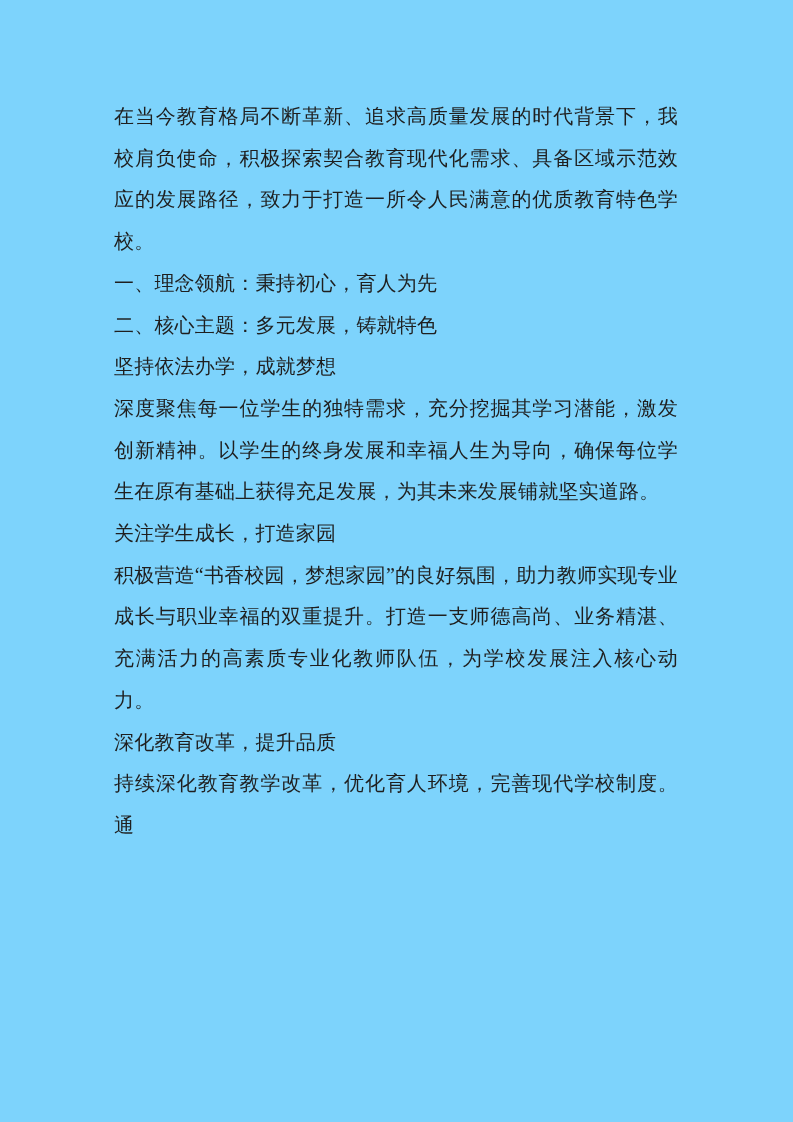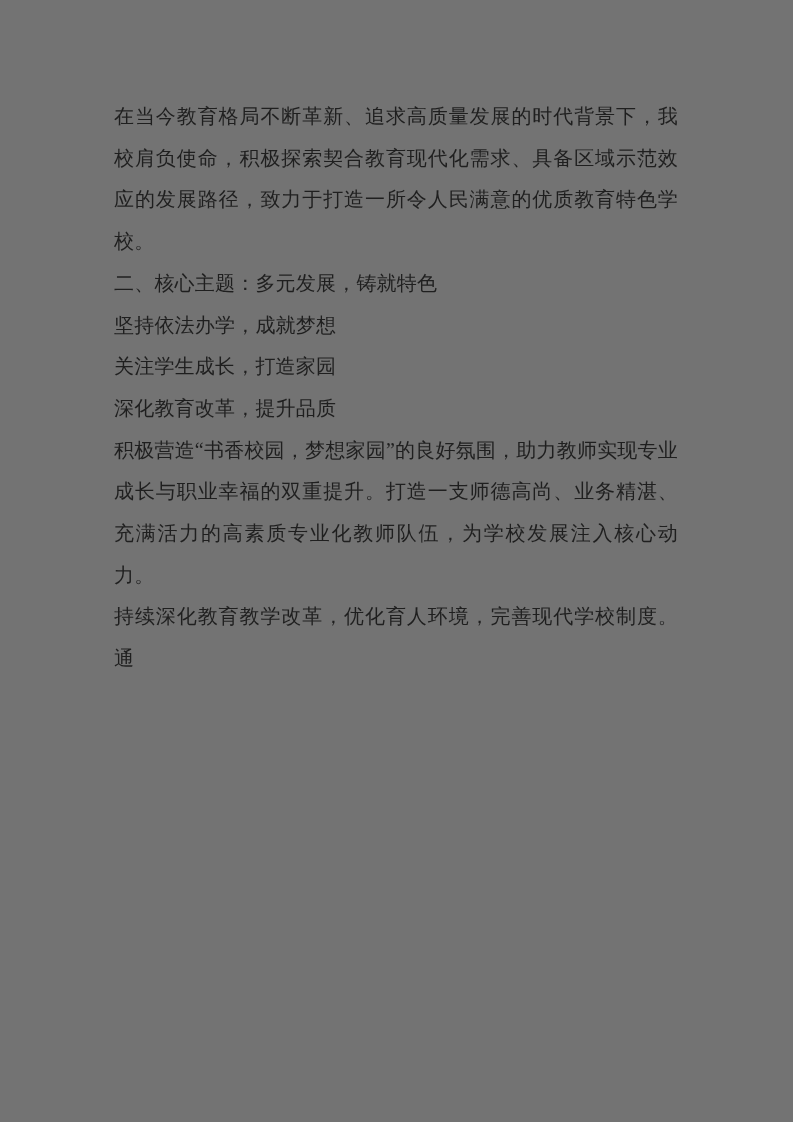--- a/index.html
+++ b/index.html
@@ -4,21 +4,21 @@
 <style>
   html, body {
     margin: 0;
     padding: 0;
     background: #ffffff;
   }
   .page {
     position: relative;
     width: 793px;
     height: 1122px;
-    background: #737373;
+    background: #7dd3fc;
     overflow: hidden;
   }
   .content {
     position: absolute;
     left: 114px;
     top: 96px;
     width: 564px;
     font-family: "Liberation Serif", "DejaVu Serif", serif;
     font-size: 20px;
     line-height: 41.7px;
@@ -31,20 +31,22 @@
     padding: 0;
     font-weight: 400;
   }
 </style>
 </head>
 <body>
 
 <div class="page">
   <div class="content">
     <p>在当今教育格局不断革新、追求高质量发展的时代背景下，我校肩负使命，积极探索契合教育现代化需求、具备区域示范效应的发展路径，致力于打造一所令人民满意的优质教育特色学校。</p>
+    <p>一、理念领航：秉持初心，育人为先</p>
     <p>二、核心主题：多元发展，铸就特色</p>
     <p>坚持依法办学，成就梦想</p>
+    <p>深度聚焦每一位学生的独特需求，充分挖掘其学习潜能，激发创新精神。以学生的终身发展和幸福人生为导向，确保每位学生在原有基础上获得充足发展，为其未来发展铺就坚实道路。</p>
     <p>关注学生成长，打造家园</p>
+    <p>积极营造“书香校园，梦想家园”的良好氛围，助力教师实现专业成长与职业幸福的双重提升。打造一支师德高尚、业务精湛、充满活力的高素质专业化教师队伍，为学校发展注入核心动力。</p>
     <p>深化教育改革，提升品质</p>
-    <p>积极营造“书香校园，梦想家园”的良好氛围，助力教师实现专业成长与职业幸福的双重提升。打造一支师德高尚、业务精湛、充满活力的高素质专业化教师队伍，为学校发展注入核心动力。</p>
     <p>持续深化教育教学改革，优化育人环境，完善现代学校制度。通</p>
   </div>
 </div>
 
 </body></html>

